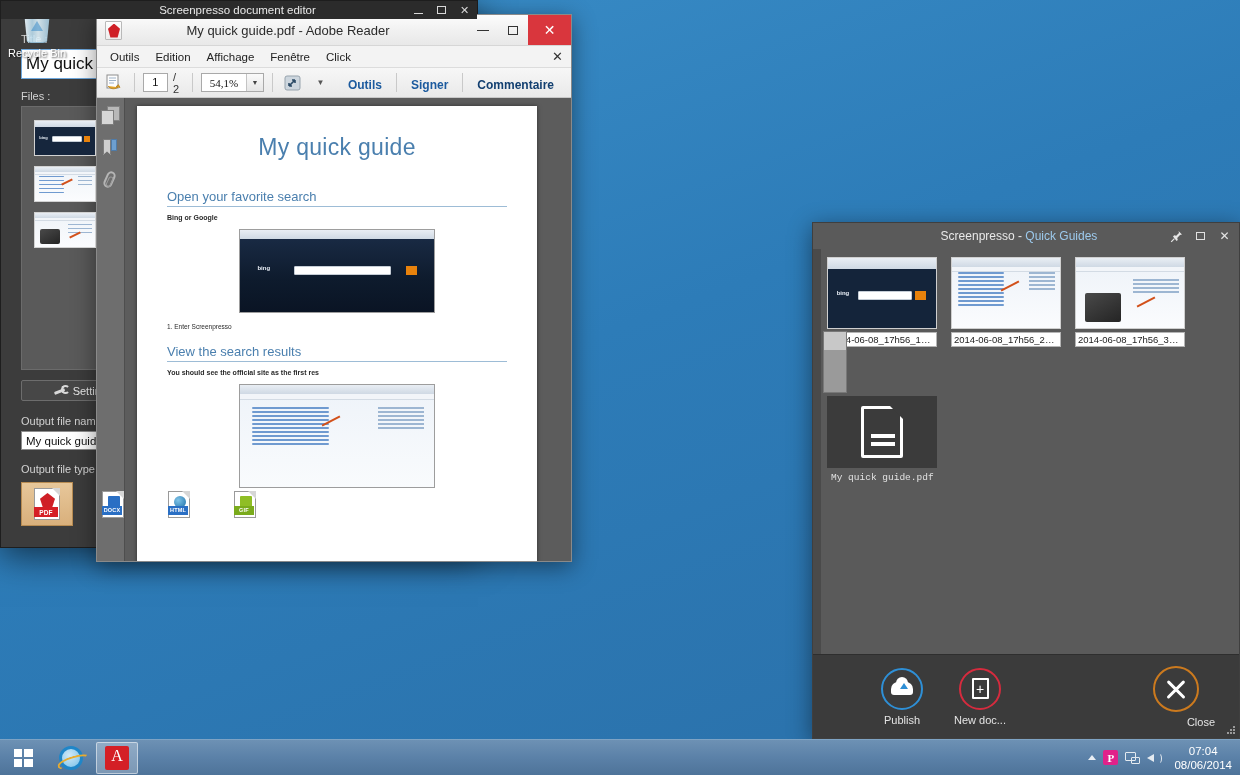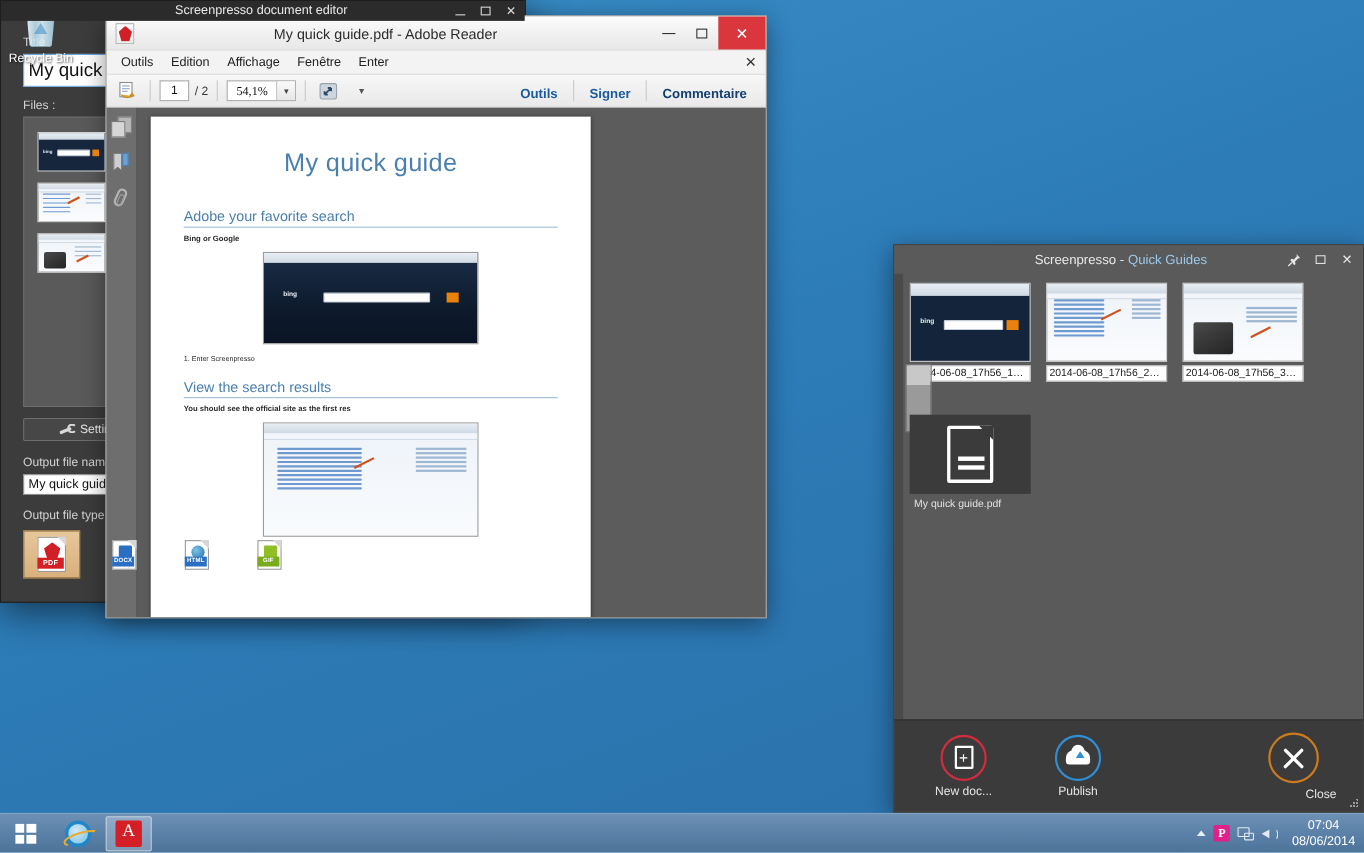--- a/index.html
+++ b/index.html
@@ -50,21 +50,21 @@
   }
 
   
   .win {
     position: absolute;
     box-shadow: 0 5px 22px rgba(0,0,0,.45);
   }
 
   
   #adobe-window {
-    left: 96px; top: 14px; width: 601px; height: 548px;
+    left: 96px; top: 14px; width: 476px; height: 548px;
     background: #f0f0f0;
     border: 1px solid #8a8a8a;
     display: flex; flex-direction: column;
   }
   #adobe-titlebar {
     height: 31px;
     background: linear-gradient(180deg,#fcfcfc 0%,#f0f0f0 55%,#e8e8e8 100%);
     border-bottom: 1px solid #d6d6d6;
     display: flex; align-items: center;
     position: relative;
@@ -657,21 +657,21 @@
         </div>
       <div class="win-btn close">✕</div>
     </div>
   </div>
 
   <div id="adobe-menubar">
     <div class="menu-item">Outils</div>
     <div class="menu-item">Edition</div>
     <div class="menu-item">Affichage</div>
     <div class="menu-item">Fenêtre</div>
-    <div class="menu-item">Enter</div>
+    <div class="menu-item">Click</div>
     <div id="menu-close-x">✕</div>
   </div>
 
   <div id="adobe-toolbar">
     <div class="tb-icon">
       <svg width="18" height="17" viewBox="0 0 18 17">
         <rect x="2" y="1" width="11" height="13" fill="#fdfdfd" stroke="#8d8d8d"></rect>
         <path d="M4 4h7M4 6.5h7M4 9h5" stroke="#9fb4c9" stroke-width="1.2"></path>
         <path d="M3 12c3 4 8 3 10 1l-2-.3 2.4-2 1.6 2.7-1.6-.2" fill="#e0a32a" stroke="#b4801c" stroke-width=".8"></path>
       </svg>
@@ -713,21 +713,21 @@
       </div>
       <div class="sb-ico">
         <span class="sb-clip"></span>
       </div>
     </div>
 
     <div id="pdf-scroll">
       <div id="pdf-page">
         <div id="pdf-h1">My quick guide</div>
 
-        <div class="pdf-h2">Adobe your favorite search</div>
+        <div class="pdf-h2">Open your favorite search</div>
         <div class="pdf-cap">Bing or Google</div>
         <div class="pdf-shot">
           <div class="shot-bar"></div>
           <div class="shot-bing">bing</div>
           <div class="shot-searchbar"></div>
           <div class="shot-orange"></div>
         </div>
         <div class="pdf-note">1. Enter Screenpresso</div>
 
         <div class="pdf-h2">View the search results</div>
@@ -831,42 +831,42 @@
               <i></i>
               <i></i>
               <i></i>
               <i></i>
             </div>
           <div class="shot-arrow" style="left:56%;top:62%;"></div>
         </div>
         <div class="sp-name">2014-06-08_17h56_32.png</div>
       </div>
 
-      <div class="sp-tile" style="margin-top:22px;">
+      <div class="sp-tile" style="margin-top:41px;font-family:Liberation Mono, monospace;">
         <div class="sp-thumb doc">
           <div class="doc-glyph"></div>
         </div>
         <div class="sp-name plain">My quick guide.pdf</div>
       </div>
 
     </div>
   </div>
 
   <div id="sp-bottombar">
+    <div class="sp-action" style="margin-left:26px;">
+      <div class="sp-circle blue">
+        <span class="cloud-glyph"></span>
+      </div>
+      <div class="sp-act-label">Publish</div>
+    </div>
     <div class="sp-action">
       <div class="sp-circle red">
         <span class="newdoc-glyph"></span>
       </div>
       <div class="sp-act-label">New doc...</div>
-    </div>
-    <div class="sp-action" style="margin-left:26px;">
-      <div class="sp-circle blue">
-        <span class="cloud-glyph"></span>
-      </div>
-      <div class="sp-act-label">Publish</div>
     </div>
     <div class="sp-action" style="margin-left:auto;text-align:right;">
       <div class="sp-circle orange">
         <span class="x-glyph"></span>
       </div>
       <div class="sp-act-label">Close</div>
     </div>
     <div id="sp-grip"></div>
   </div>
 </div>

